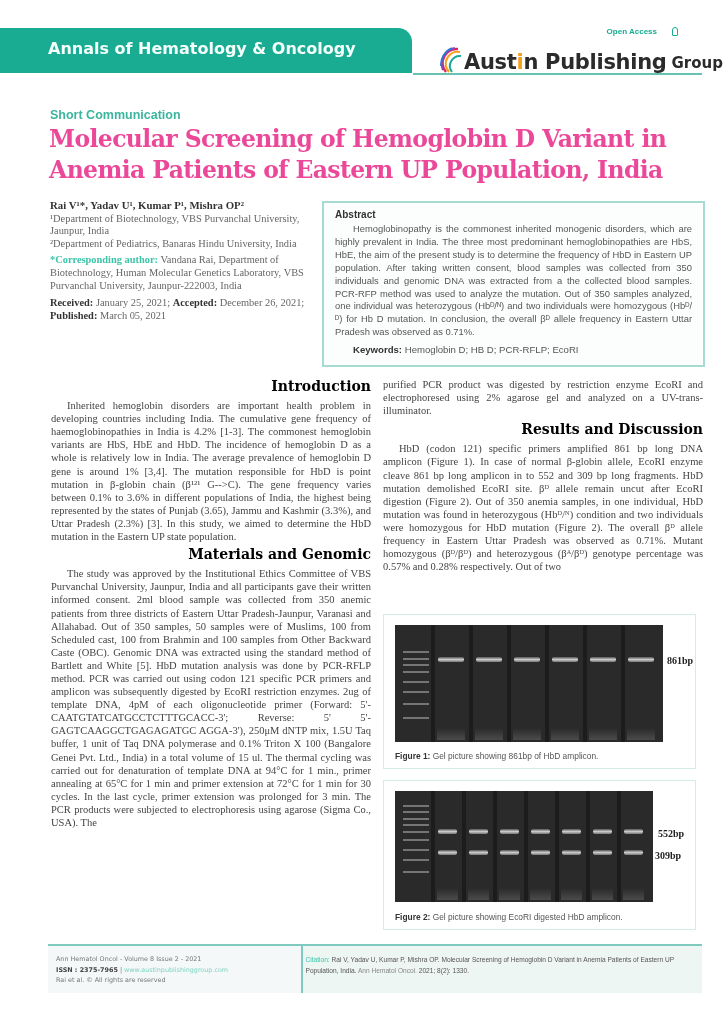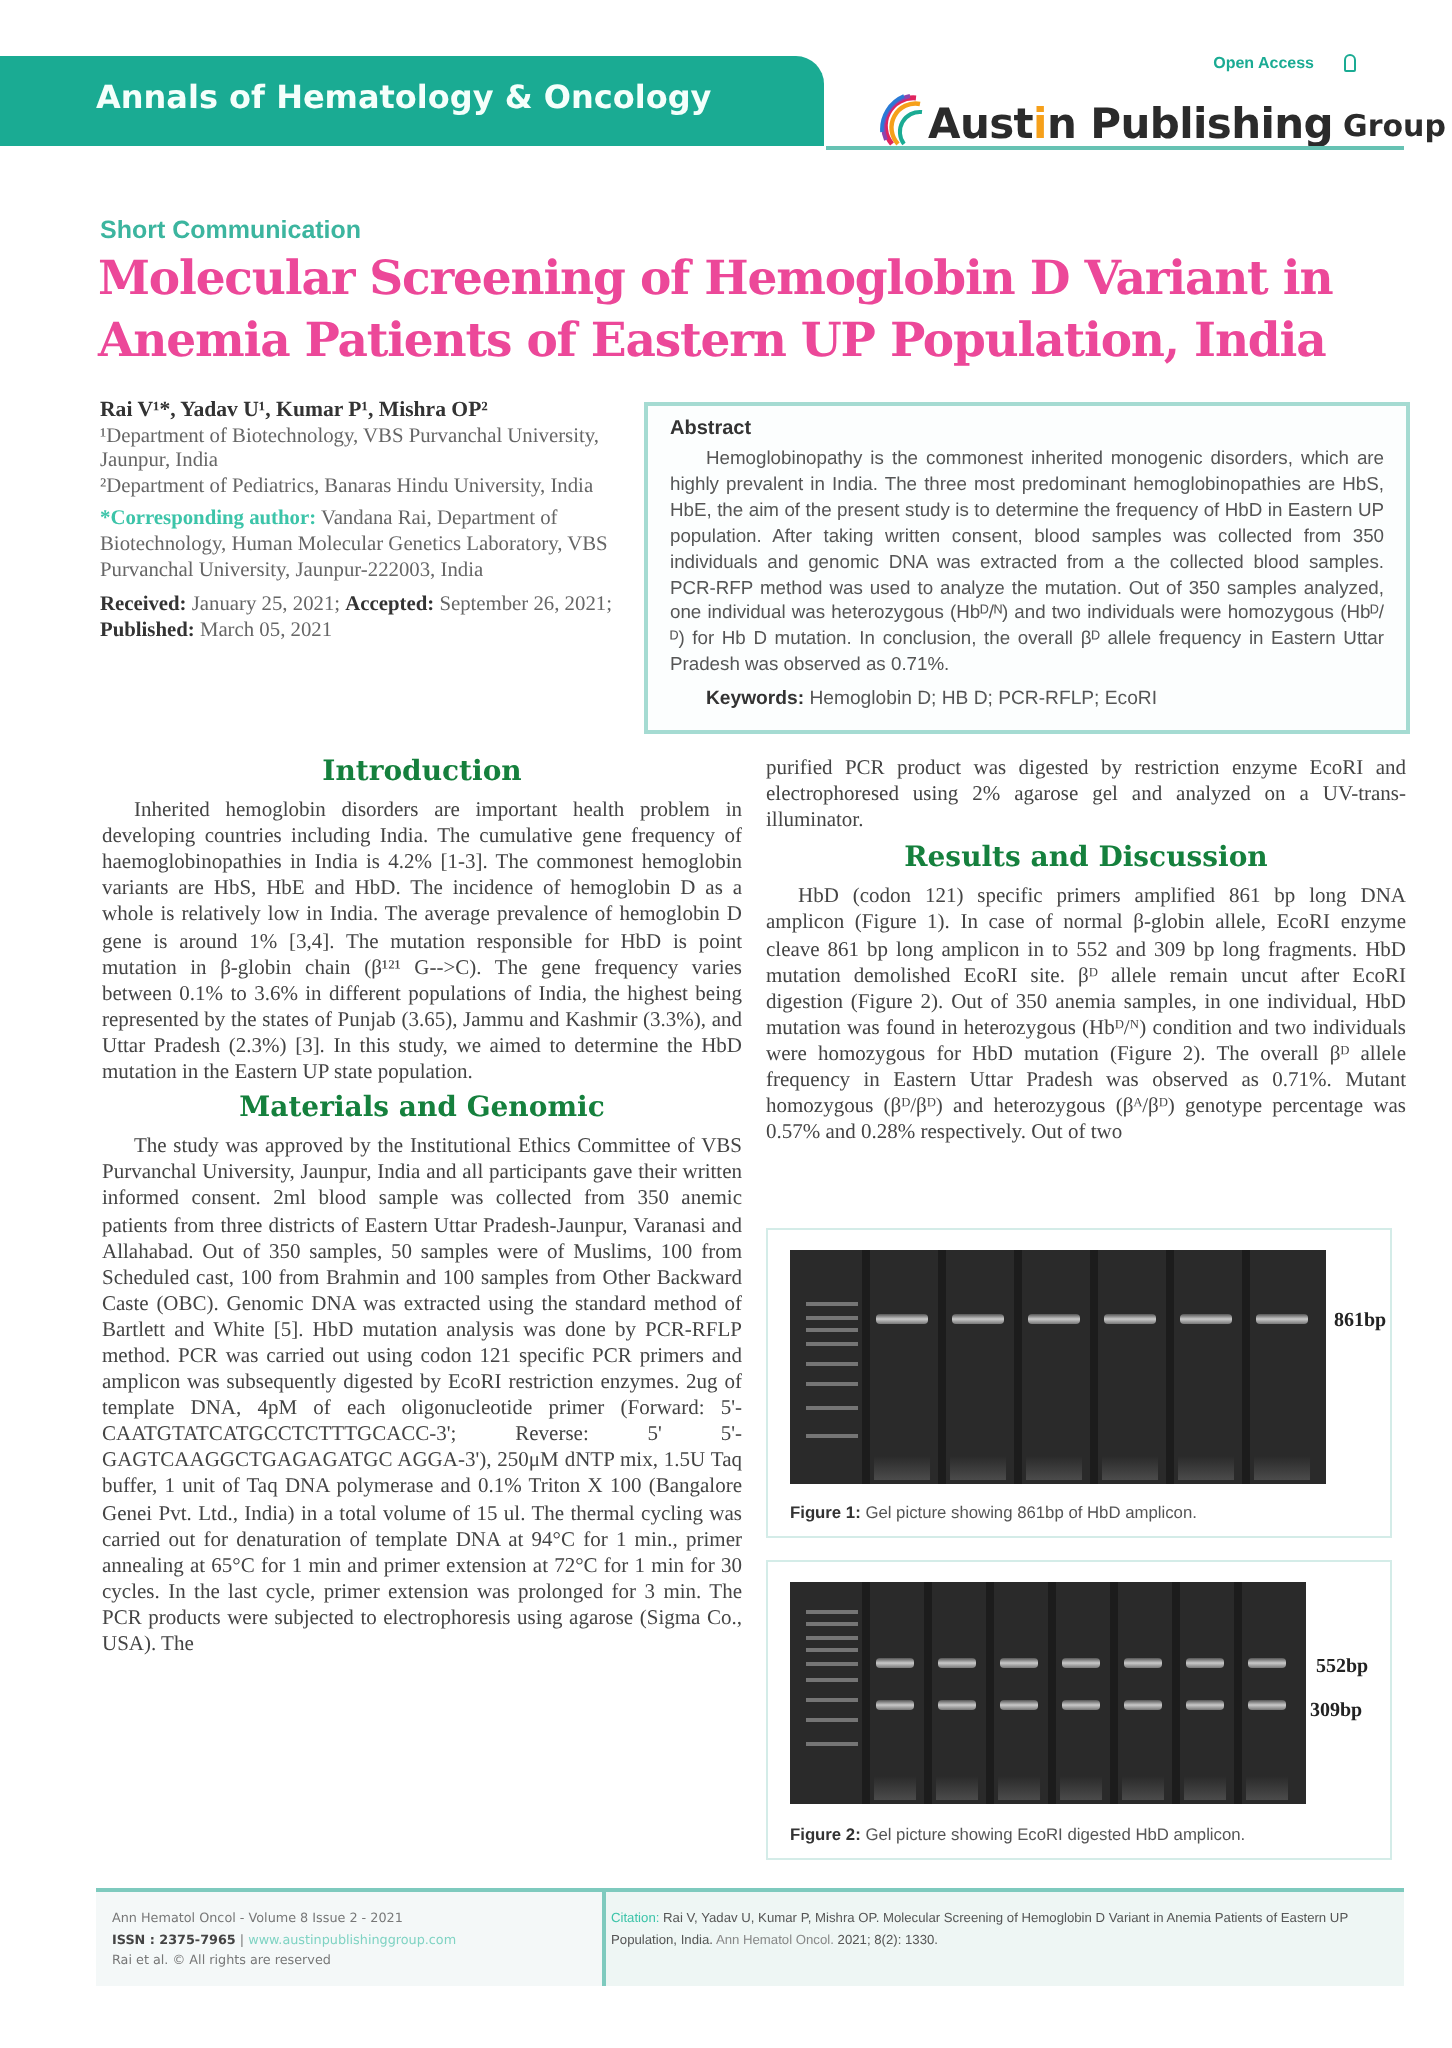--- a/index.html
+++ b/index.html
@@ -58,21 +58,21 @@
     .abstract-heading { font-weight: bold; font-size: 10px; color: #333; margin-bottom: 3px; }
     .abstract-text { font-size: 9.4px; line-height: 12.9px; color: #555; text-align: justify; text-indent: 18px; }
     .keywords { font-size: 9.6px; color: #555; margin-top: 5px; padding-left: 18px; }
     .keywords b { color: #333; }
 
     
     .col { position: absolute; width: 320px; font-size: 10.5px; line-height: 13.1px; color: #444; text-align: justify; }
     .col-left { left: 51px; top: 378px; }
     .col-right { left: 383px; top: 378px; }
     .section-heading {
-      font-family: "DejaVu Serif", serif; font-weight: bold; font-size: 14px; color: #15803d; margin: 2px 0 6px 0; text-align: center;
+      font-family: "DejaVu Serif", serif; font-weight: bold; font-size: 14px; color: #000000; margin: 2px 0 6px 0; text-align: right;
     }
     .para { text-indent: 16px; }
     .para + .section-heading { margin-top: 5px; }
 
     
     .figure {
       position: absolute; left: 383px; width: 313px;
       border: 1.5px solid #d4ece8; background: #ffffff;
     }
     .fig1 { top: 614px; height: 155px; }
@@ -130,21 +130,21 @@
 <h1 class="article-title">Molecular Screening of Hemoglobin D Variant in Anemia Patients of Eastern UP Population, India</h1>
 
 <div class="author-block">
   <div class="authors">Rai V¹*, Yadav U¹, Kumar P¹, Mishra OP²</div>
   <div>¹Department of Biotechnology, VBS Purvanchal University, Jaunpur, India</div>
   <div>²Department of Pediatrics, Banaras Hindu University, India</div>
   <div class="corr">
     <span class="corr-label">*Corresponding author:</span><span> Vandana Rai, Department of Biotechnology, Human Molecular Genetics Laboratory, VBS Purvanchal University, Jaunpur-222003, India</span>
   </div>
   <div class="dates">
-    <b>Received:</b><span> January 25, 2021; </span><b>Accepted:</b><span> September 26, 2021; </span><b>Published:</b><span> March 05, 2021</span>
+    <b>Received:</b><span> January 25, 2021; </span><b>Accepted:</b><span> December 26, 2021; </span><b>Published:</b><span> March 05, 2021</span>
   </div>
 </div>
 
 <div class="abstract-box">
   <div class="abstract-heading">Abstract</div>
   <div class="abstract-text">Hemoglobinopathy is the commonest inherited monogenic disorders, which are highly prevalent in India. The three most predominant hemoglobinopathies are HbS, HbE, the aim of the present study is to determine the frequency of HbD in Eastern UP population. After taking written consent, blood samples was collected from 350 individuals and genomic DNA was extracted from a the collected blood samples. PCR-RFP method was used to analyze the mutation. Out of 350 samples analyzed, one individual was heterozygous (Hbᴰ/ᴺ) and two individuals were homozygous (Hbᴰ/ᴰ) for Hb D mutation. In conclusion, the overall βᴰ allele frequency in Eastern Uttar Pradesh was observed as 0.71%.</div>
   <div class="keywords">
     <b>Keywords:</b><span> Hemoglobin D; HB D; PCR-RFLP; EcoRI</span>
   </div>
 </div>

